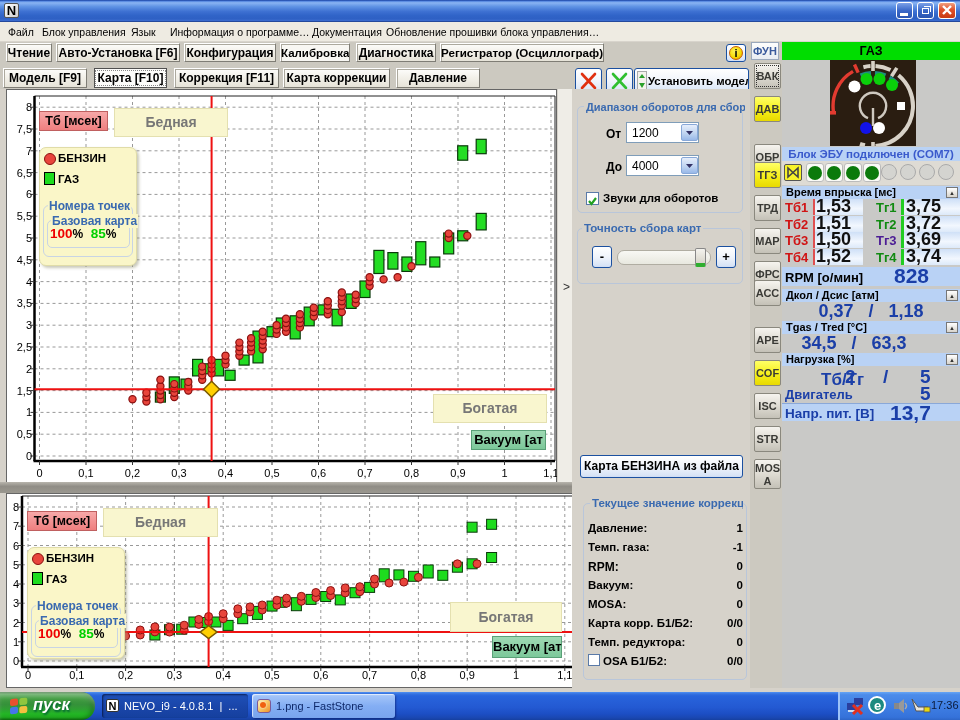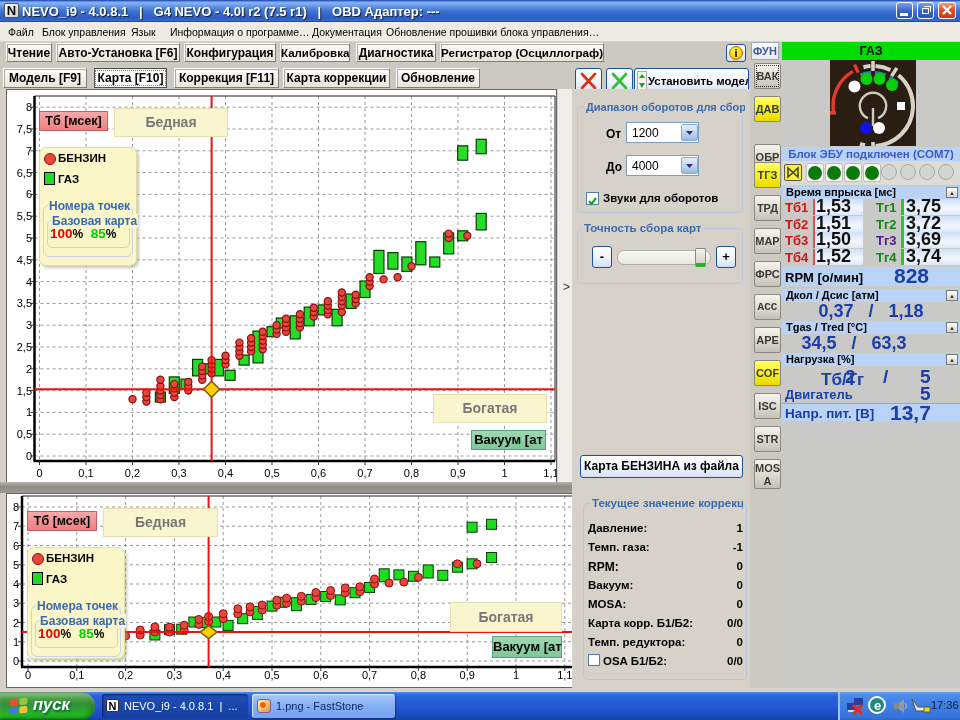--- a/index.html
+++ b/index.html
@@ -19,21 +19,20 @@
  font-size:11px;font-weight:bold;color:#000;line-height:13px;padding-left:4px}
 .upbtn{position:absolute;width:12px;height:11px;background:linear-gradient(#fff,#d8d4cc);
  border:1px solid #777;font-size:6px;line-height:10px;text-align:center;color:#333}
 .navy{color:#1b3fa8}
 .xpbtn{background:linear-gradient(180deg,#ffffff,#f0f4fb 50%,#d8e4f6 92%,#cfdcf3);
  border:1px solid #1b50a0;border-radius:3px}
 </style></head><body>
 
 <div class="abs" style="left:0;top:0;width:960px;height:22px;background:linear-gradient(180deg,#1a3c8c 0%,#3a6fd8 4%,#7aa7ec 9%,#87b2f2 14%,#5f93e4 30%,#3e71d2 52%,#3064c8 70%,#2e60c4 85%,#3a6bce 94%,#16347e 100%)">
  <div class="abs" style="left:4px;top:3px;width:15px;height:15px;background:linear-gradient(135deg,#fff,#cfcfcf);border:1px solid #555;border-radius:2px;color:#000;font-weight:bold;font-size:13px;line-height:14px;text-align:center">N</div>
- <div class="abs b" style="left:22px;top:4px;font-size:13px;color:#fff;text-shadow:1px 1px 1px #123;white-space:nowrap">NEVO_i9 - 4.0.8.1&nbsp;&nbsp; | &nbsp;&nbsp;G4 NEVO - 4.0l r2 (7.5 r1)&nbsp;&nbsp; | &nbsp;&nbsp;OBD Адаптер: ---</div>
  <div class="abs" style="left:896px;top:2px;width:17px;height:17px;border-radius:3px;border:1px solid #fff;background:linear-gradient(180deg,#7ba1e8,#3a68c8 50%,#2a54b0)">
       <div class="abs" style="left:3px;top:10px;width:8px;height:3px;background:#fff"></div>
     </div>
  <div class="abs" style="left:917px;top:2px;width:17px;height:17px;border-radius:3px;border:1px solid #fff;background:linear-gradient(180deg,#7ba1e8,#3a68c8 50%,#2a54b0)">
       <div class="abs" style="left:4px;top:5px;width:7px;height:6px;border:1.5px solid #fff"></div>
       <div class="abs" style="left:6px;top:3px;width:7px;height:6px;border:1.5px solid #fff;border-bottom:none;border-left:none"></div>
     </div>
  <div class="abs" style="left:938px;top:2px;width:18px;height:17px;border-radius:3px;border:1px solid #fff;background:linear-gradient(180deg,#f0a080,#e0502a 45%,#c83a12)">
   <svg width="16" height="15" style="position:absolute;left:0;top:0">
         <path d="M4 3 L12 11 M12 3 L4 11" stroke="#fff" stroke-width="2.4"></path>
@@ -53,21 +52,21 @@
 <div class="abs btn3d" style="left:6px;top:43px;width:46px;height:19px;line-height:18px;">Чтение</div>
 <div class="abs btn3d" style="left:56px;top:43px;width:124px;height:19px;line-height:18px;">Авто-Установка [F6]</div>
 <div class="abs btn3d" style="left:184px;top:43px;width:92px;height:19px;line-height:18px;">Конфигурация</div>
 <div class="abs btn3d" style="left:280px;top:43px;width:70px;height:19px;line-height:18px;background:#f8f7f3;font-size:11.5px">Калибровка</div>
 <div class="abs btn3d" style="left:356px;top:43px;width:80px;height:19px;line-height:18px;">Диагностика</div>
 <div class="abs btn3d" style="left:440px;top:43px;width:164px;height:19px;line-height:18px;font-size:11.6px">Регистратор (Осциллограф)</div>
 <div class="abs btn3d" style="left:3px;top:68px;width:84px;height:20px;line-height:19px">Модель [F9]</div>
 <div class="abs" style="left:94px;top:68px;width:73px;height:20px;background:#fcfcfa;border:1px solid #505050;font-weight:bold;font-size:12px;text-align:center;line-height:18px"><span style="outline:1px dotted #888;padding:0 2px">Карта [F10]</span></div>
 <div class="abs btn3d" style="left:174px;top:68px;width:105px;height:20px;line-height:19px">Коррекция [F11]</div>
 <div class="abs btn3d" style="left:283px;top:68px;width:107px;height:20px;line-height:19px">Карта коррекции</div>
-<div class="abs btn3d" style="left:396px;top:68px;width:84px;height:20px;line-height:19px">Обновление</div>
+<div class="abs btn3d" style="left:396px;top:68px;width:84px;height:20px;line-height:19px">Давление</div>
 <div class="abs xpbtn" style="left:726px;top:44px;width:20px;height:18px">
 <div class="abs" style="left:2px;top:1px;width:14px;height:14px;border-radius:50%;background:radial-gradient(circle at 40% 35%,#fff35a,#f5d800 60%,#e88000 95%);border:1px solid #c86000;color:#000;font-weight:bold;font-size:11px;line-height:13px;text-align:center">i</div>
   </div>
 
 <div class="abs xpbtn" style="left:575px;top:68px;width:27px;height:26px">
  <svg width="25" height="24">
       <path d="M6 5 L19 19 M19 5 L6 19" stroke="#e03010" stroke-width="2.6" stroke-linecap="round"></path>
     </svg></div>
 <div class="abs xpbtn" style="left:606px;top:68px;width:27px;height:26px">
  <svg width="25" height="24">
@@ -515,21 +514,21 @@
 <div class="abs" style="left:782px;top:42px;width:178px;height:646px;background:#c9c9c7"></div>
 <div class="abs" style="left:751px;top:42px;width:28px;height:18px;background:linear-gradient(180deg,#fdfdfc,#e8ecf2);border:1px solid #9aa8bc;font-size:11px;font-weight:bold;color:#3a5a9c;text-align:center;line-height:17px">ФУН</div>
 <div class="abs b" style="left:782px;top:42px;width:178px;height:18px;background:#00dd00;font-size:12.5px;text-align:center;line-height:18px;color:#000">ГАЗ</div>
 <div class="vbtn" style="top:63px;outline:1px dotted #333;outline-offset:-3px;">ВАК</div>
 <div class="vbtn yel" style="top:96px;">ДАВ</div>
 <div class="vbtn" style="top:144px;">ОБР</div>
 <div class="vbtn yel" style="top:162px;">ТГЗ</div>
 <div class="vbtn" style="top:195px;">ТРД</div>
 <div class="vbtn" style="top:228px;">МАР</div>
 <div class="vbtn" style="top:261px;">ФРС</div>
-<div class="vbtn" style="top:294px;font-family:Liberation Mono, monospace;">АСС</div>
+<div class="vbtn" style="top:280px;">АСС</div>
 <div class="vbtn" style="top:327px;">АРЕ</div>
 <div class="vbtn yel" style="top:360px;">COF</div>
 <div class="vbtn" style="top:393px;">ISC</div>
 <div class="vbtn" style="top:426px;">STR</div>
 <div class="vbtn" style="top:459px;height:30px;line-height:13px;padding-top:2px">MOS<br>A</div>
 <svg class="abs" style="left:830px;top:60px" width="86" height="86" viewBox="0 0 86 86">
 <rect width="86" height="86" fill="#2a1d11"></rect>
 <g transform="translate(43,46)" fill="none">
  <path d="M -39.5 6 A 40 40 0 0 1 -20 -34.6" stroke="#e23b30" stroke-width="3.4"></path>
  <rect x="-46" y="5" width="9" height="3.6" fill="#e23b30"></rect>

